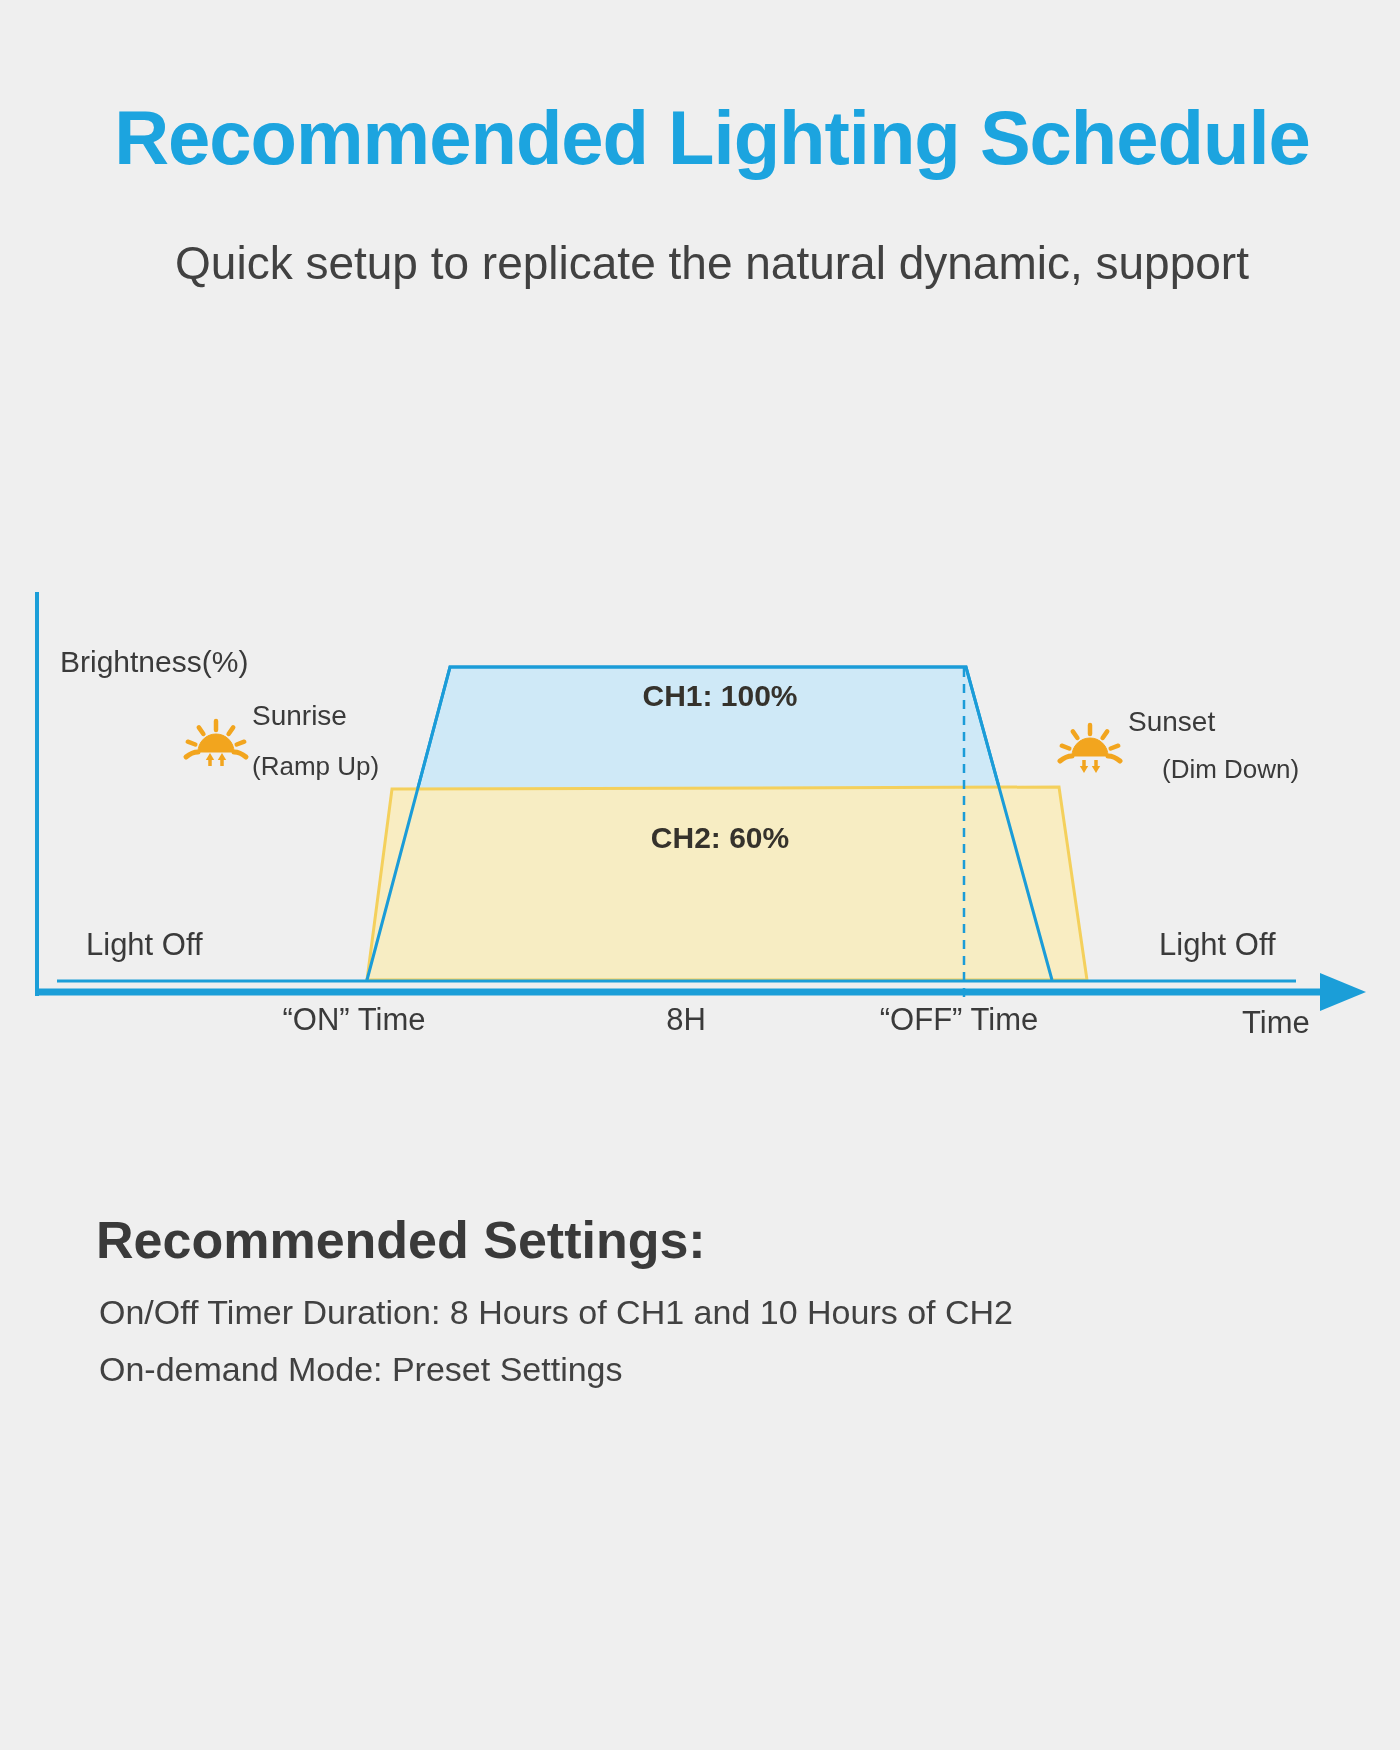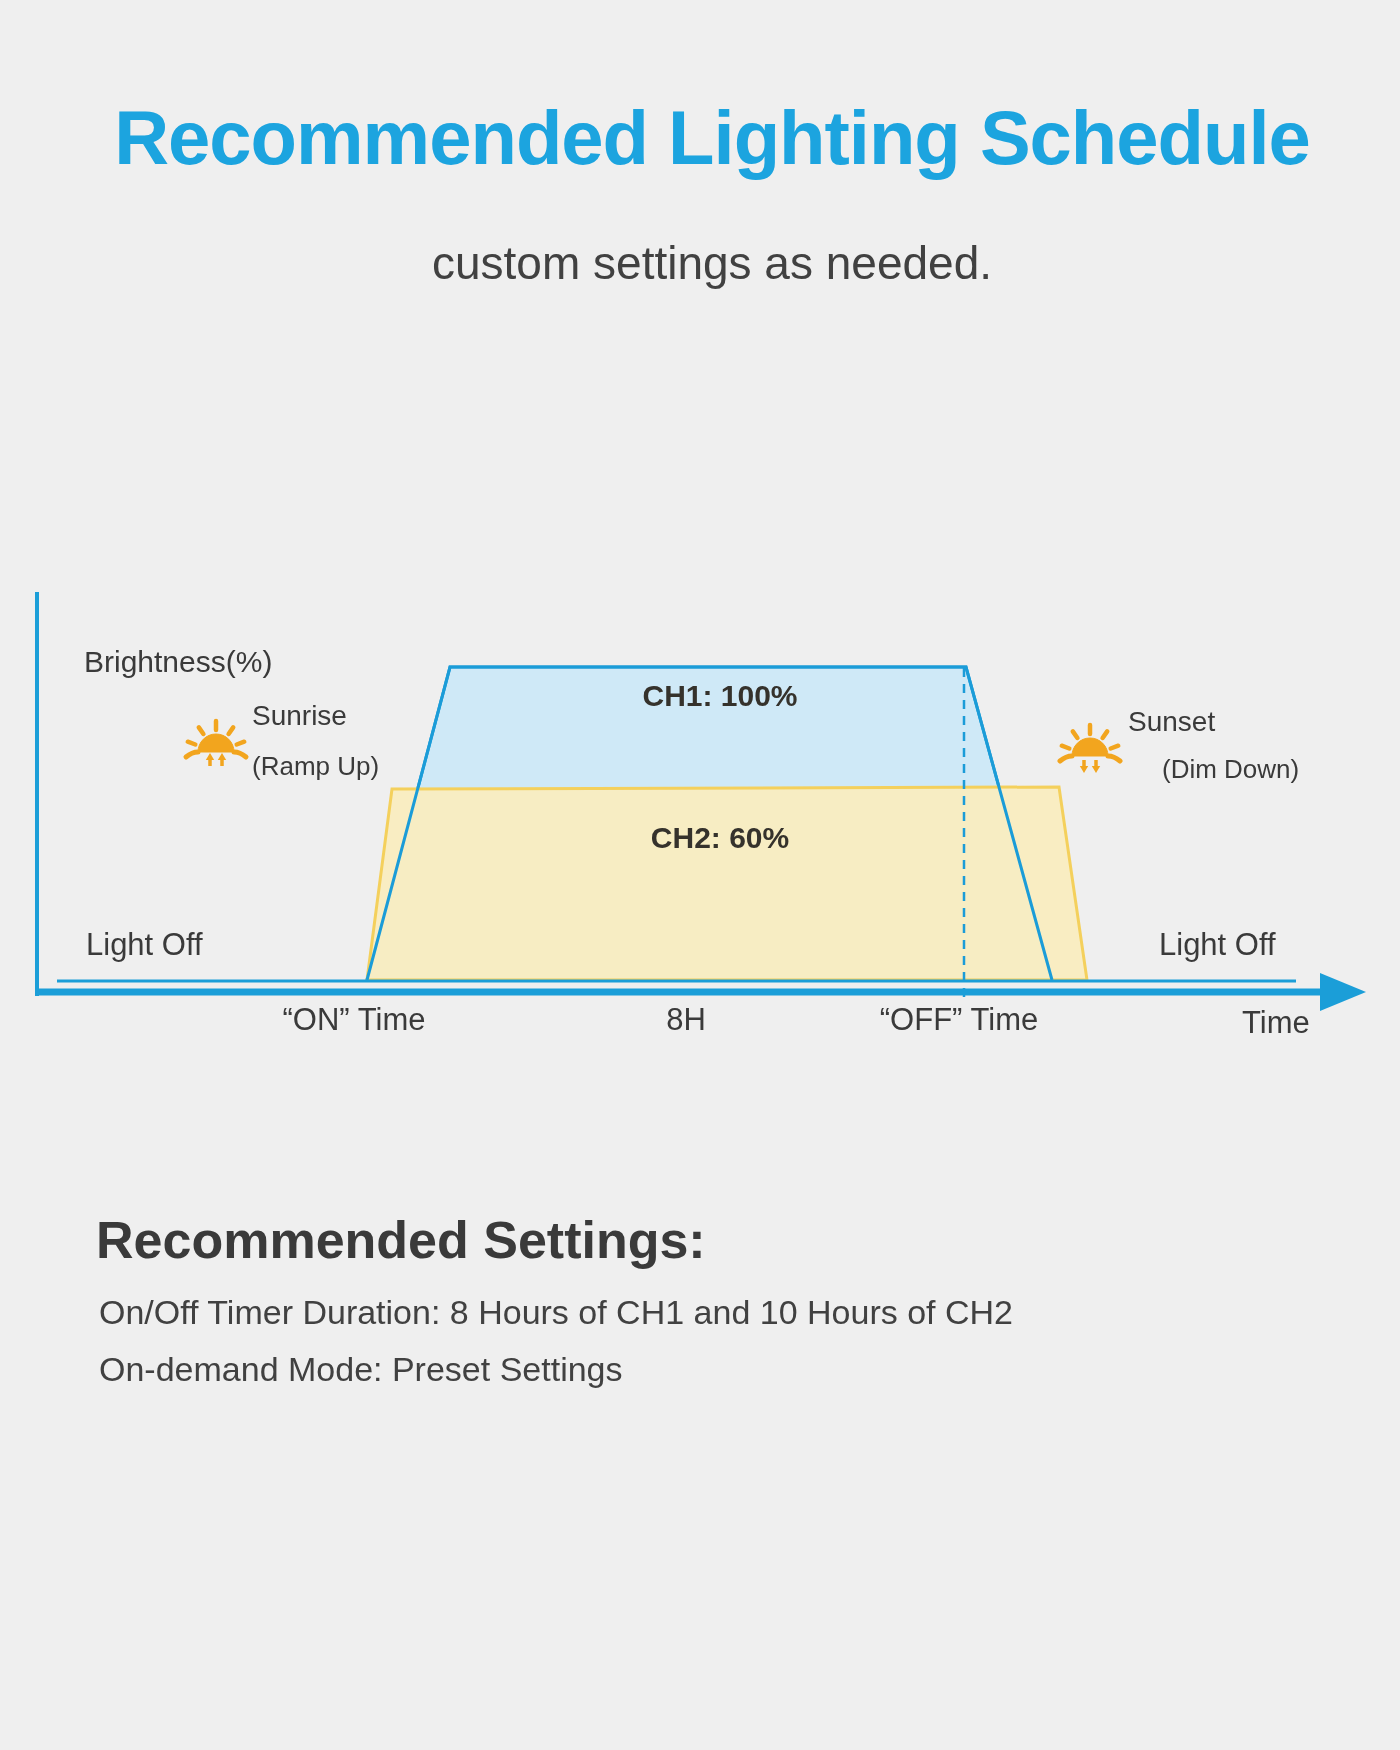--- a/index.html
+++ b/index.html
@@ -17,42 +17,42 @@
     left:700px;top:100px;width:1400px;
     font-size:76px;font-weight:bold;
     color:#1ca4df;text-align:center;line-height:1;
     letter-spacing:-1px;
   }
   #subtitle{
     left:700px;top:224px;width:1300px;
     font-size:46px;line-height:78px;color:#414141;
     text-align:center;
   }
-  .chart-label{font-size:30px;color:#3a3a3a;white-space:nowrap;margin-left:24px;}
+  .chart-label{font-size:30px;color:#3a3a3a;white-space:nowrap;}
   .ch-label{font-size:30px;font-weight:bold;color:#35322c;white-space:nowrap;}
   .sun-label{font-size:28px;color:#3a3a3a;white-space:nowrap;}
   .sun-sublabel{font-size:26px;color:#3a3a3a;white-space:nowrap;margin-top:8px;}
   .axis-tick{font-size:31px;color:#3a3a3a;white-space:nowrap;}
   #settings-heading{
     left:96px;top:1210px;
     font-size:52px;font-weight:bold;color:#3a3a3a;white-space:nowrap;
   }
   .settings-line{font-size:34px;color:#414141;white-space:nowrap;}
   #chart-svg{left:0;top:520px;}
   .axis{stroke:#1b9ed8;}
   .blue-stroke{stroke:#1b9cd8;}
   .yellow-stroke{stroke:#f4d05c;}
   .sun{fill:#f2a51e;stroke:#f2a51e;}
 </style>
 </head>
 <body>
 
 <div class="abs ctr" id="title">Recommended Lighting Schedule</div>
 <div class="abs ctr" id="subtitle">
-  <div>custom settings as needed.</div>
+  <div>Quick setup to replicate the natural dynamic, support</div>
 </div>
 
 <svg id="chart-svg" class="abs" width="1400" height="560" viewBox="0 0 1400 560">
 
   <polygon points="367,460 450,147 966,147 1052,460" class="blue-stroke" stroke-width="3" fill="#cfe9f7"></polygon>
 
   <polygon points="367,460 392,269 1059,267 1087,460" fill-opacity="0.93" class="yellow-stroke" stroke-width="3" fill="#faedbe"></polygon>
 
   <polyline points="367,460 450,147 966,147 1052,460" fill="none" class="blue-stroke" stroke-width="3"></polyline>
 

